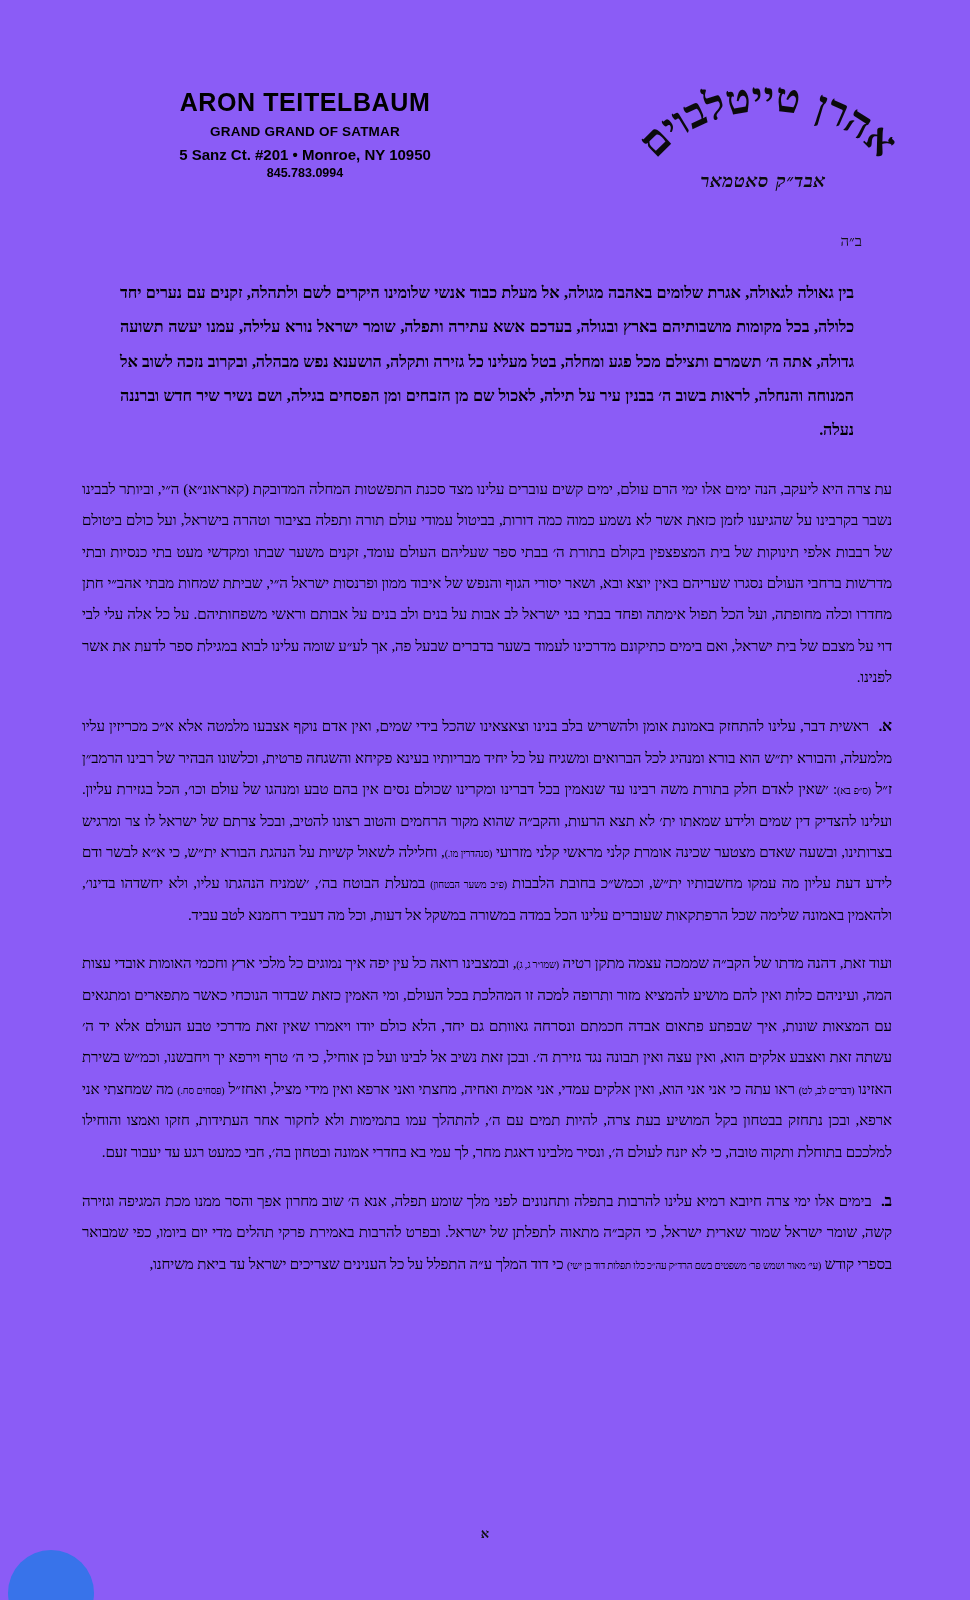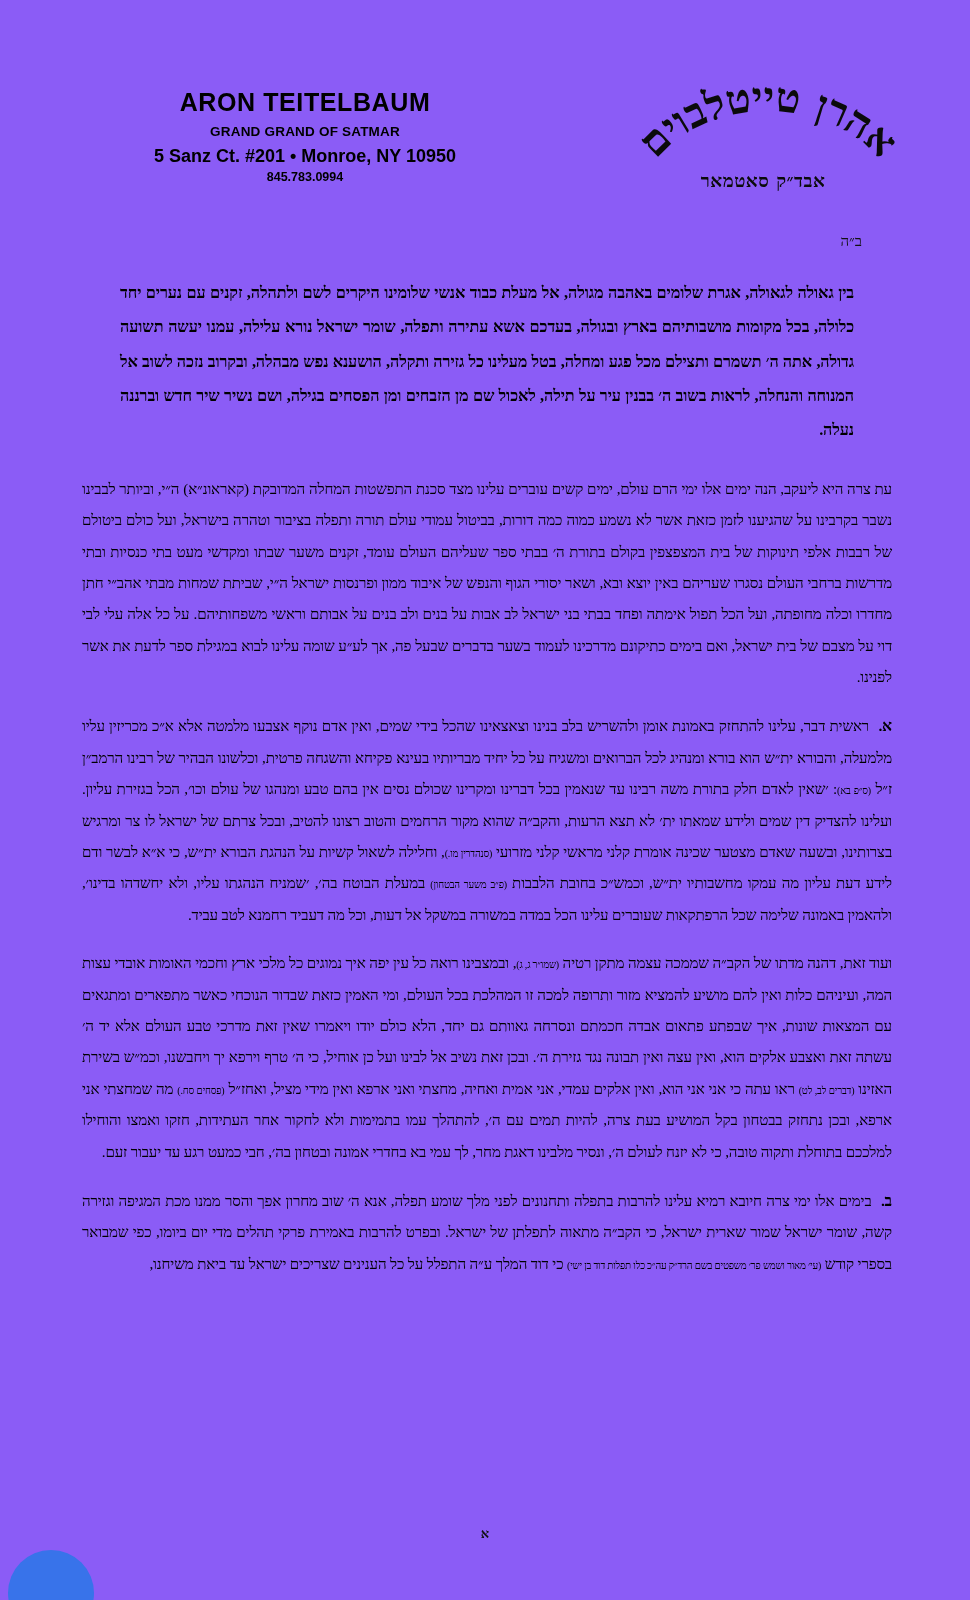--- a/index.html
+++ b/index.html
@@ -48,21 +48,21 @@
     white-space: nowrap;
   }
   .lh-title {
     font-size: 13.5px;
     font-weight: 700;
     letter-spacing: 0.2px;
     margin-top: 7px;
     white-space: nowrap;
   }
   .lh-addr {
-    font-size: 18px;
+    font-size: 15px;
     font-weight: 600;
     margin-top: 7px;
     white-space: nowrap;
     text-align: center;
   }
   .lh-phone {
     font-size: 12.5px;
     font-weight: 600;
     margin-top: 3px;
     white-space: nowrap;
@@ -91,20 +91,21 @@
     position: absolute;
     right: 10px;
     bottom: 2px;
     width: 270px;
     text-align: center;
     font-family: "DejaVu Serif", "Liberation Serif", serif;
     font-weight: 700;
     font-size: 18.5px;
     letter-spacing: 0.5px;
     color: #0b0b0b;
+    font-style: italic;
   }
 
   
   .bh {
     position: absolute;
     top: 232px;
     right: 108px;
     font-size: 15px;
     font-family: "DejaVu Serif", "Liberation Serif", serif;
     color: #111;

